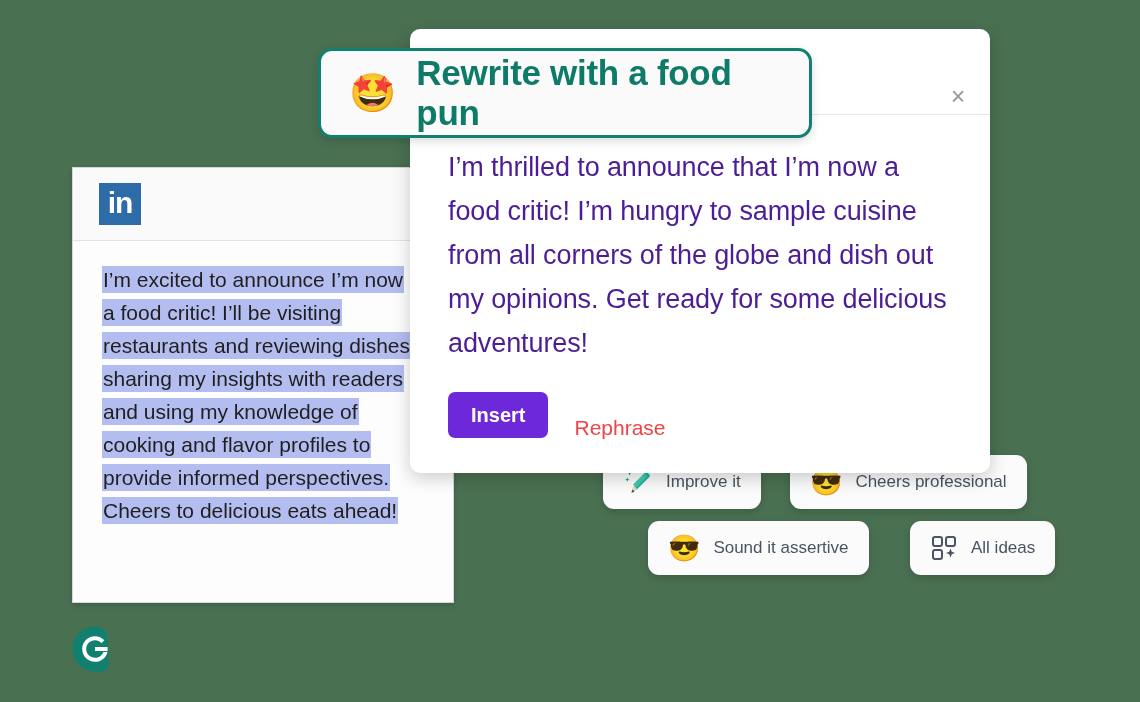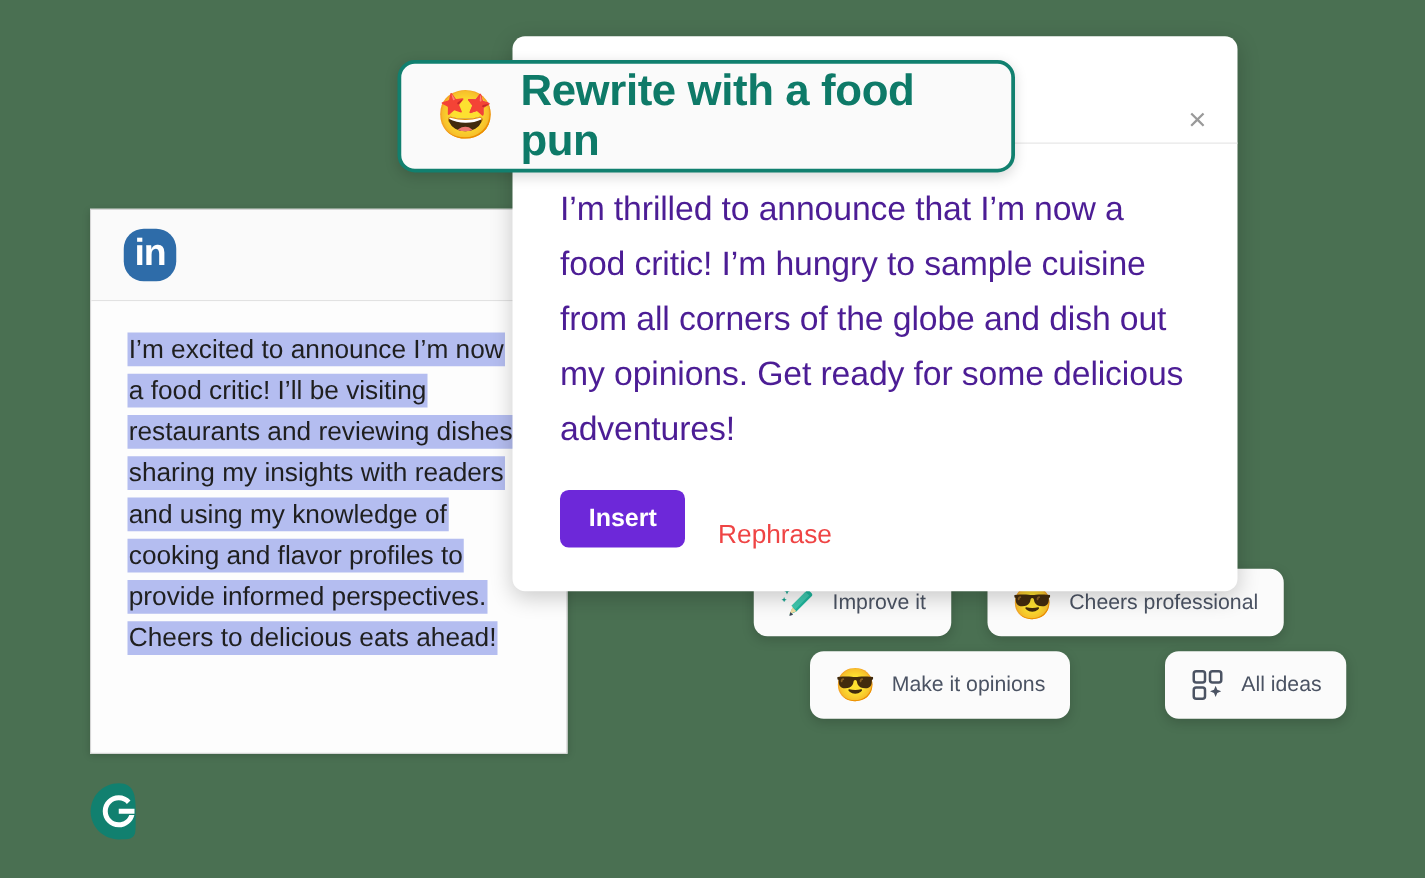--- a/index.html
+++ b/index.html
@@ -34,21 +34,21 @@
     background: #fafafa;
     border-bottom: 1px solid #e2e2e2;
     display: flex;
     align-items: center;
     padding-left: 26px;
     box-sizing: border-box;
   }
   .li-logo {
     width: 42px;
     height: 42px;
-    border-radius: 16px;
+    border-radius: 0;
     background: #2e6ca9;
     color: #ffffff;
     display: flex;
     align-items: center;
     justify-content: center;
     font-size: 30px;
     font-weight: bold;
     letter-spacing: -1px;
     line-height: 1;
     padding-bottom: 3px;
@@ -192,21 +192,21 @@
   }
   .chip-label {
     font-size: 17px;
     color: #4b5363;
   }
   .chip-emoji { font-size: 26px; line-height: 1; }
 
   #chip-improve      { left: 603px; top: 455px; }
   #chip-professional { left: 790px; top: 455px; }
   #chip-assertive    { left: 648px; top: 521px; }
-  #chip-allideas     { left: 932px; top: 521px; }
+  #chip-allideas     { left: 910px; top: 521px; }
 
   .icon-svg { display: block; }
 
   
   .gr-logo {
     position: absolute;
     left: 71px;
     top: 625px;
     width: 48px;
     height: 48px;
@@ -267,21 +267,21 @@
   <span class="chip-label">Improve it</span>
 </div>
 
 <div class="chip" id="chip-professional">
   <span class="chip-emoji">😎</span>
   <span class="chip-label">Cheers professional</span>
 </div>
 
 <div class="chip" id="chip-assertive">
   <span class="chip-emoji">😎</span>
-  <span class="chip-label">Make it opinions</span>
+  <span class="chip-label">Sound it assertive</span>
 </div>
 
 <div class="chip" id="chip-allideas">
   <span class="chip-emoji">
     <svg class="icon-svg" width="28" height="28" viewBox="0 0 28 28" aria-hidden="true">
       <rect x="3" y="3" width="9" height="9" rx="2" fill="none" stroke="#4b5363" stroke-width="2"></rect>
       <rect x="16" y="3" width="9" height="9" rx="2" fill="none" stroke="#4b5363" stroke-width="2"></rect>
       <rect x="3" y="16" width="9" height="9" rx="2" fill="none" stroke="#4b5363" stroke-width="2"></rect>
       <path d="M20.5 14.5l1.3 3.2 3.2 1.3-3.2 1.3-1.3 3.2-1.3-3.2-3.2-1.3 3.2-1.3 1.3-3.2z" fill="#4b5363"></path>
     </svg>

